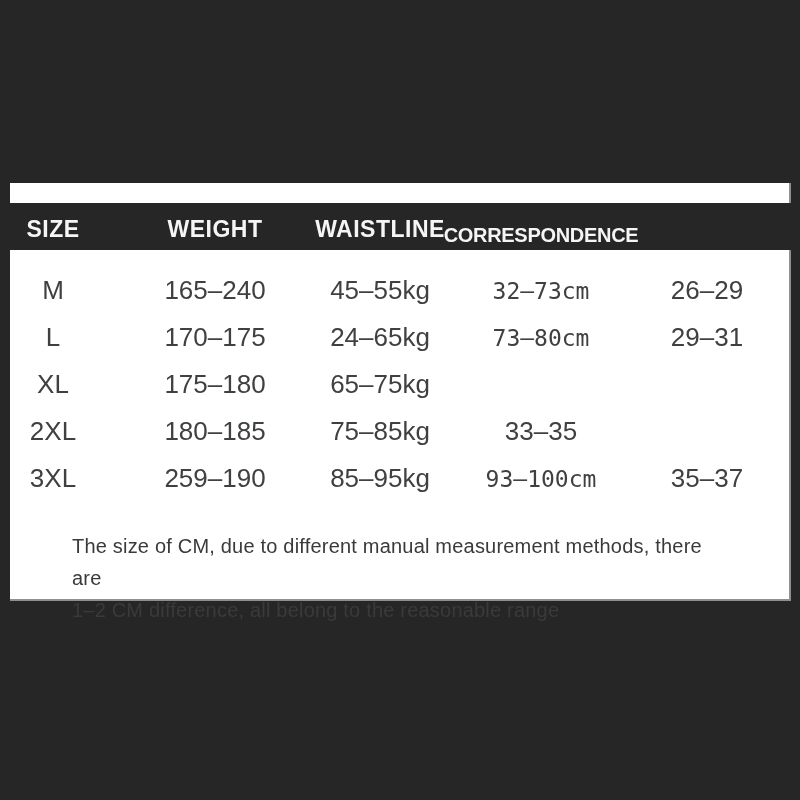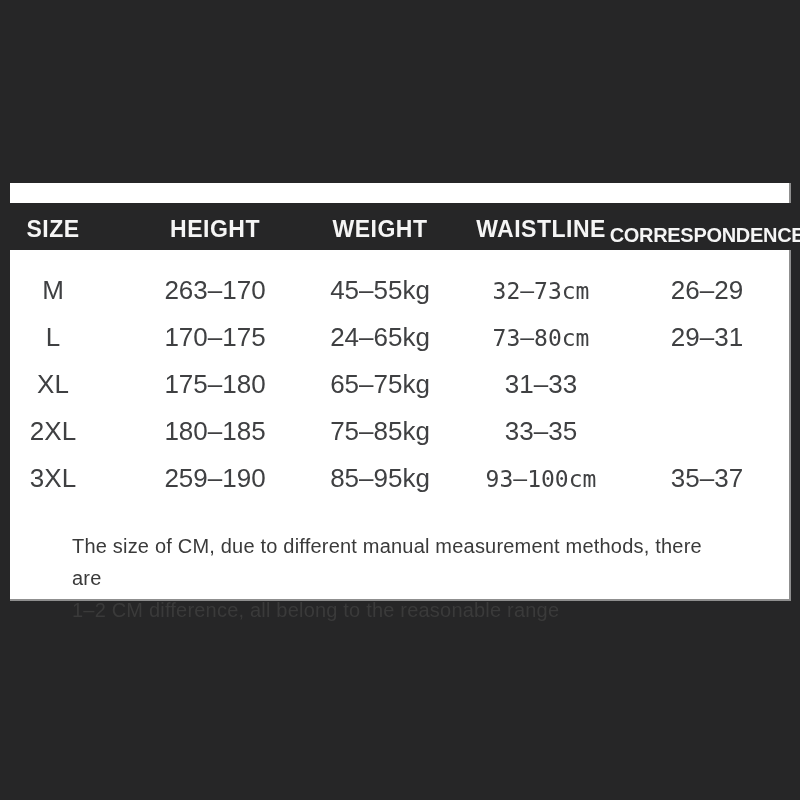--- a/index.html
+++ b/index.html
@@ -83,48 +83,46 @@
 </style>
 </head>
 <body>
 
 <div class="panel"></div>
 
 <div class="header-band"></div>
 
 <div class="grid header-grid">
   <div class="hcell">SIZE</div>
-  <div class="hcell">HEIGHT</div>
   <div class="hcell">WEIGHT</div>
   <div class="hcell">WAISTLINE</div>
   <div class="hcell condensed">CORRESPONDENCE</div>
 </div>
 
 <div class="rows">
   <div class="data-row">
     <div class="cell">M</div>
-    <div class="cell">263–170</div>
+    <div class="cell">165–240</div>
     <div class="cell">45–55kg</div>
     <div class="cell waist">32–73cm</div>
     <div class="cell">26–29</div>
   </div>
 
   <div class="data-row">
     <div class="cell">L</div>
     <div class="cell">170–175</div>
     <div class="cell">24–65kg</div>
     <div class="cell waist">73–80cm</div>
     <div class="cell">29–31</div>
   </div>
 
   <div class="data-row">
     <div class="cell">XL</div>
     <div class="cell">175–180</div>
     <div class="cell">65–75kg</div>
-    <div class="cell">31–33</div>
   </div>
 
   <div class="data-row">
     <div class="cell">2XL</div>
     <div class="cell">180–185</div>
     <div class="cell">75–85kg</div>
     <div class="cell">33–35</div>
   </div>
 
   <div class="data-row">

